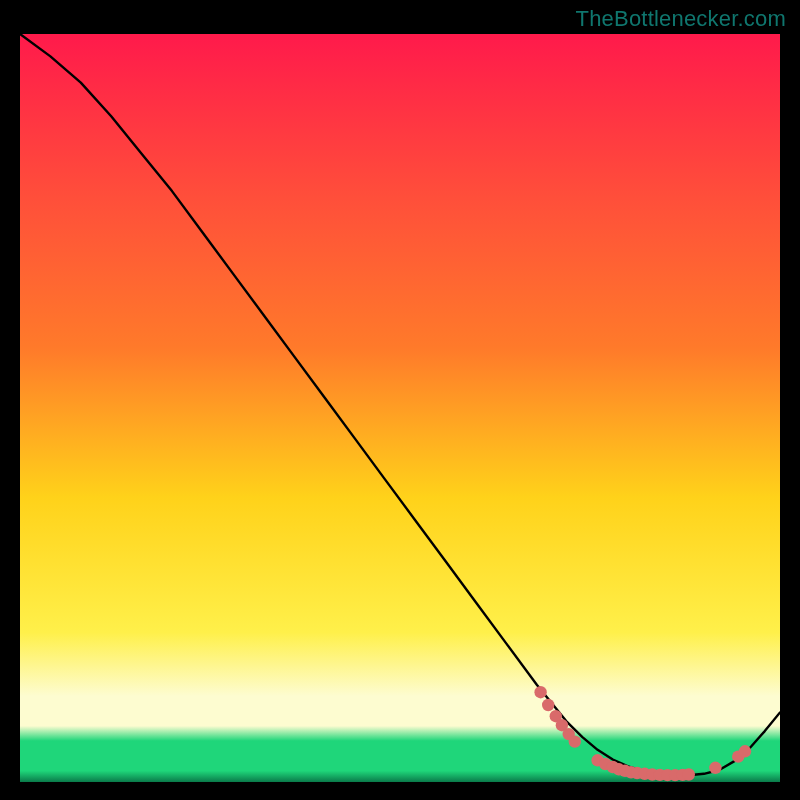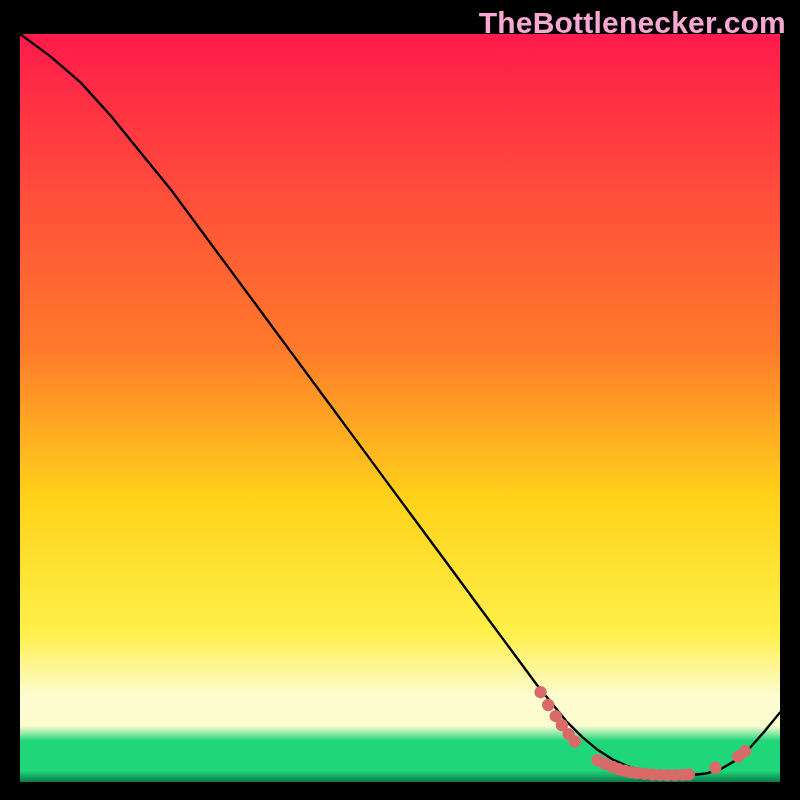--- a/index.html
+++ b/index.html
@@ -14,23 +14,23 @@
   .frame {
     position: relative;
     width: 800px;
     height: 800px;
     background: #000;
   }
   .attribution {
     position: absolute;
     top: 6px;
     right: 14px;
-    color: #f9a8d4;
-    font-size: 30px;
-    font-weight: 700;
+    color: #0f766e;
+    font-size: 22px;
+    font-weight: 400;
     letter-spacing: 0.2px;
   }
   .plot {
     position: absolute;
     left: 20px;
     top: 34px;
     width: 760px;
     height: 748px;
   }
   svg { display: block; }

